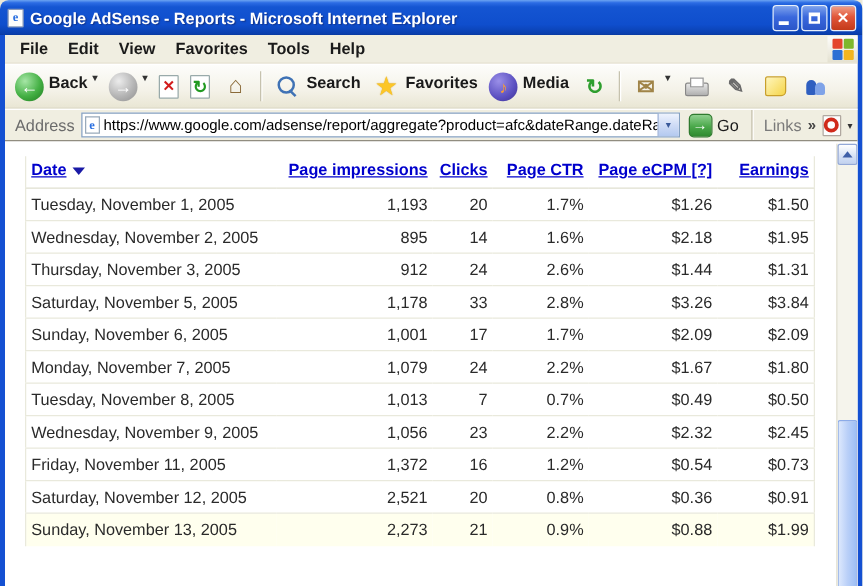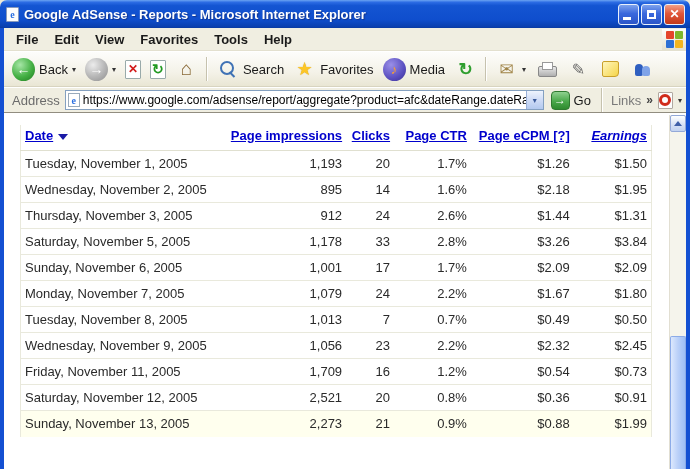--- a/index.html
+++ b/index.html
@@ -36,21 +36,21 @@
   .menubar .spacer { flex:1; }
   .winlogo { width:24px; height:21px; display:grid; grid-template-columns:8px 8px; grid-template-rows:8px 8px;
     gap:1px; align-content:center; justify-content:center; background:linear-gradient(180deg,#fdfdfb,#e4e1d0); }
   .winlogo i { display:block; border-radius:1px; }
   .wl-r{background:#e4452c;} .wl-g{background:#7eb72c;} .wl-b{background:#2c6fd4;} .wl-y{background:#f3b51f;}
 
   
   .toolbar { height:36px; flex:0 0 36px; display:flex; align-items:center; padding:0 4px; gap:1px;
     background:linear-gradient(180deg,#fdfdfb 0%,#f4f2e8 60%,#e9e6d4 100%);
     border-top:1px solid #fff; border-bottom:1px solid #d8d4c0; }
-  .tb-btn { display:flex; align-items:center; gap:4px; padding:2px 4px; border-radius:3px; }
+  .tb-btn { display:flex; gap:4px; padding:2px 4px; border-radius:3px;font-weight:bold; }
   .tb-lbl { font-size:13px; color:#1a1a1a; }
   .tb-caret { font-size:8px; color:#333; }
   .tb-sep { width:2px; height:24px; border-left:1px solid #c6c2ae; border-right:1px solid #fff; margin:0 3px; }
   .tbi { width:23px; height:23px; display:flex; align-items:center; justify-content:center; position:relative; }
 
   .i-back-icon { border-radius:50%; color:#fff; font-weight:bold; font-size:14px;
     background:radial-gradient(circle at 35% 30%,#a6e6a6,#44b044 55%,#1d7a1d); }
   .i-back-icon::before{content:"\2190";}
   .i-forward-icon { border-radius:50%; color:#fff; font-weight:bold; font-size:14px;
     background:radial-gradient(circle at 35% 30%,#ececec,#b5b5b5 55%,#8d8d8d); }
@@ -111,21 +111,21 @@
   .content { flex:1; min-height:0; background:#fff; position:relative; overflow:hidden; border-top:1px solid #918d80; }
   .report-table { margin:12px 0 0 16px; width:632px; border-collapse:collapse; font-size:13px;
     border-left:1px solid #e9e9dc; border-right:1px solid #e9e9dc; }
   .report-table th { color:#0000cc; font-weight:bold; text-decoration:underline; text-align:right;
     padding:3px 4px 7px 4px; white-space:nowrap; border-bottom:1px solid #e0e0d0; }
   .report-table th:nth-child(1){ width:201px; text-align:left; }
   .report-table th:nth-child(2){ width:125px; }
   .report-table th:nth-child(3){ width:48px; }
   .report-table th:nth-child(4){ width:77px; }
   .report-table th:nth-child(5){ width:103px; }
-  .report-table th:nth-child(6){ width:78px;font-style:italic; }
+  .report-table th:nth-child(6){ width:78px; }
   .report-table td { height:26px; padding:0 4px; text-align:right; color:#2a2a2a; border-top:1px solid #e9e9dc; white-space:nowrap; }
   .report-table tbody tr:first-child td { border-top:none; }
   .report-table td:first-child { text-align:left; }
   .report-table tr.partial { background:#ffffee; }
   .sort-arrow { display:inline-block; width:0; height:0; border-left:5px solid transparent;
     border-right:5px solid transparent; border-top:6px solid #1a1aa6; margin-left:5px; vertical-align:middle; }
 
   
   .scrollbar { position:absolute; top:2px; right:0; bottom:0; width:17px; background:#f5f4ec; border-left:1px solid #e2dfd2; }
   .sb-up { height:17px; border:1px solid #93a8d8; border-radius:2px;
@@ -313,21 +313,21 @@
             <tr>
               <td>Wednesday, November 9, 2005</td>
               <td>1,056</td>
               <td>23</td>
               <td>2.2%</td>
               <td>$2.32</td>
               <td>$2.45</td>
             </tr>
             <tr>
               <td>Friday, November 11, 2005</td>
-              <td>1,709</td>
+              <td>1,372</td>
               <td>16</td>
               <td>1.2%</td>
               <td>$0.54</td>
               <td>$0.73</td>
             </tr>
             <tr>
               <td>Saturday, November 12, 2005</td>
               <td>2,521</td>
               <td>20</td>
               <td>0.8%</td>

